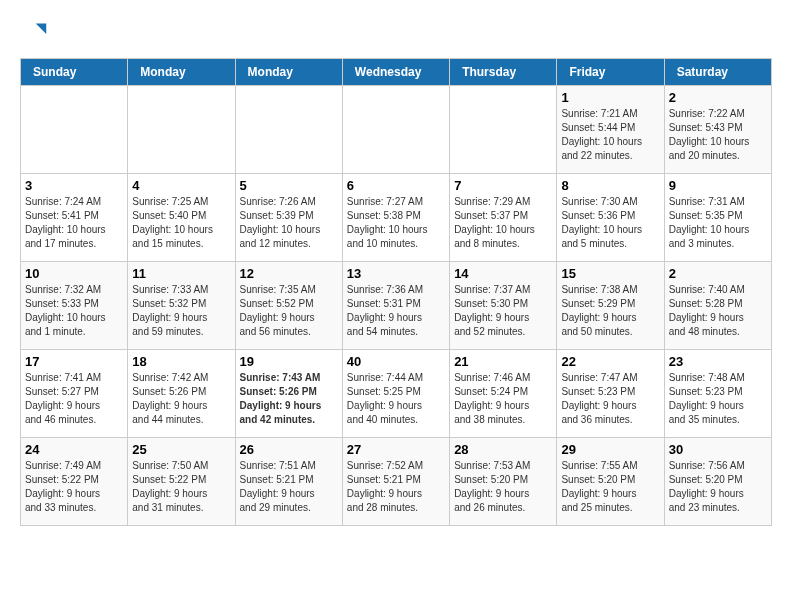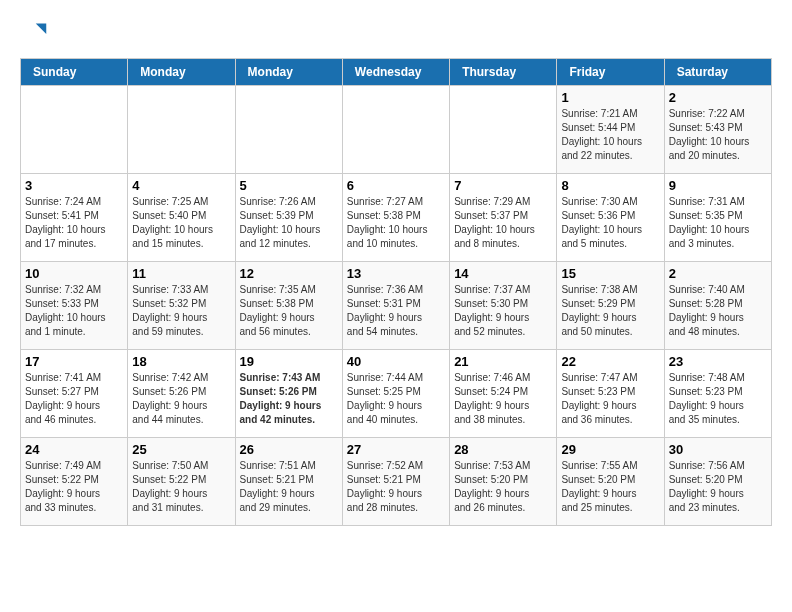--- a/index.html
+++ b/index.html
@@ -202,21 +202,21 @@
         <td>
           <span class="day-number">11</span>
           <div class="day-info" style="white-space: pre-line;">Sunrise: 7:33 AM
 Sunset: 5:32 PM
 Daylight: 9 hours
 and 59 minutes.</div>
         </td>
         <td>
           <span class="day-number">12</span>
           <div class="day-info" style="white-space: pre-line;">Sunrise: 7:35 AM
-Sunset: 5:38 PM
+Sunset: 5:52 PM
 Daylight: 9 hours
 and 56 minutes.</div>
         </td>
         <td>
           <span class="day-number">13</span>
           <div class="day-info" style="white-space: pre-line;">Sunrise: 7:36 AM
 Sunset: 5:31 PM
 Daylight: 9 hours
 and 54 minutes.</div>
         </td>

